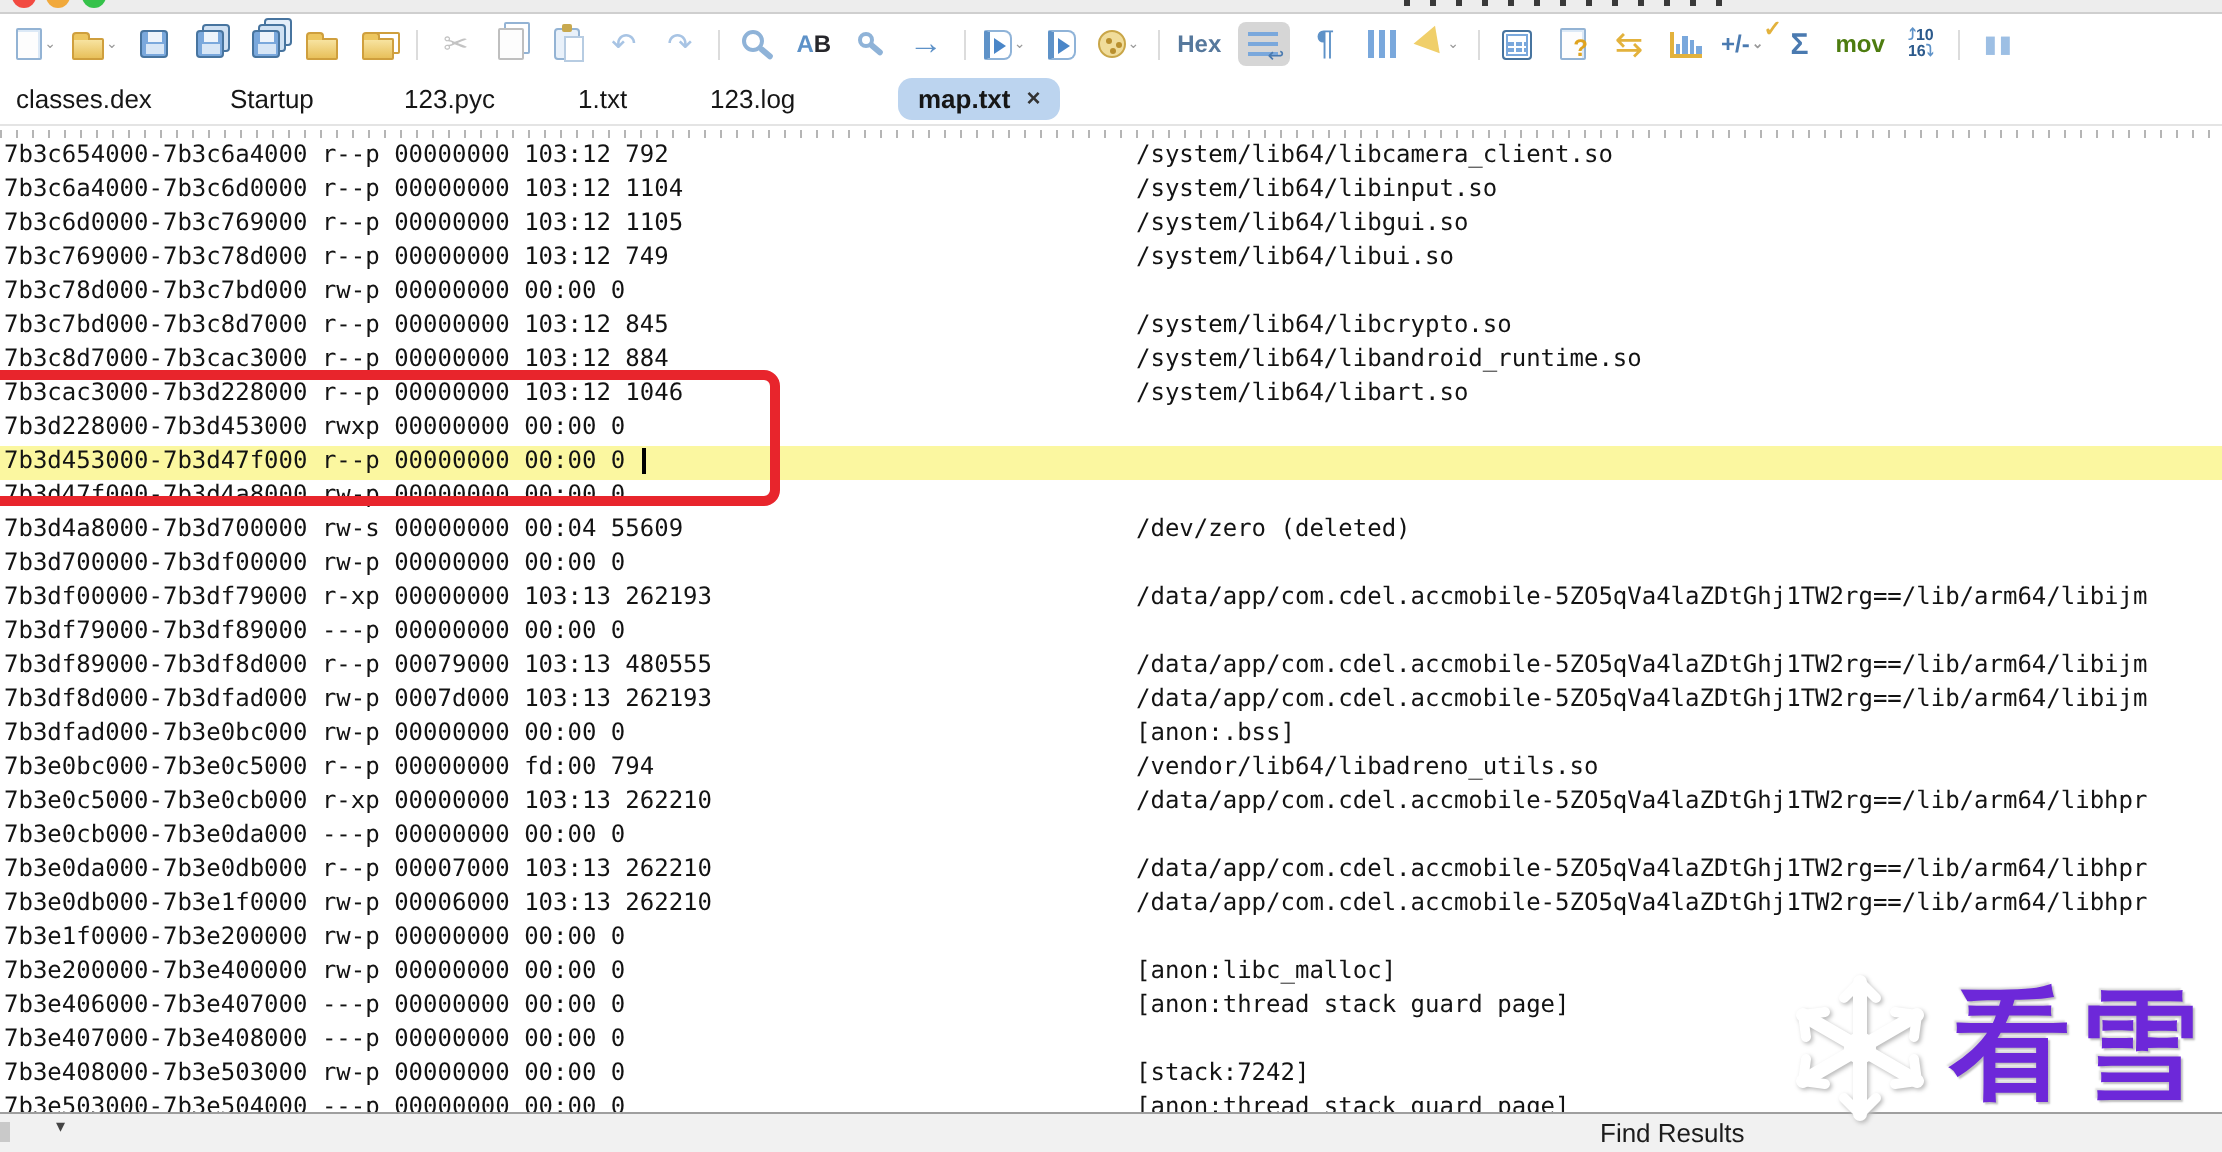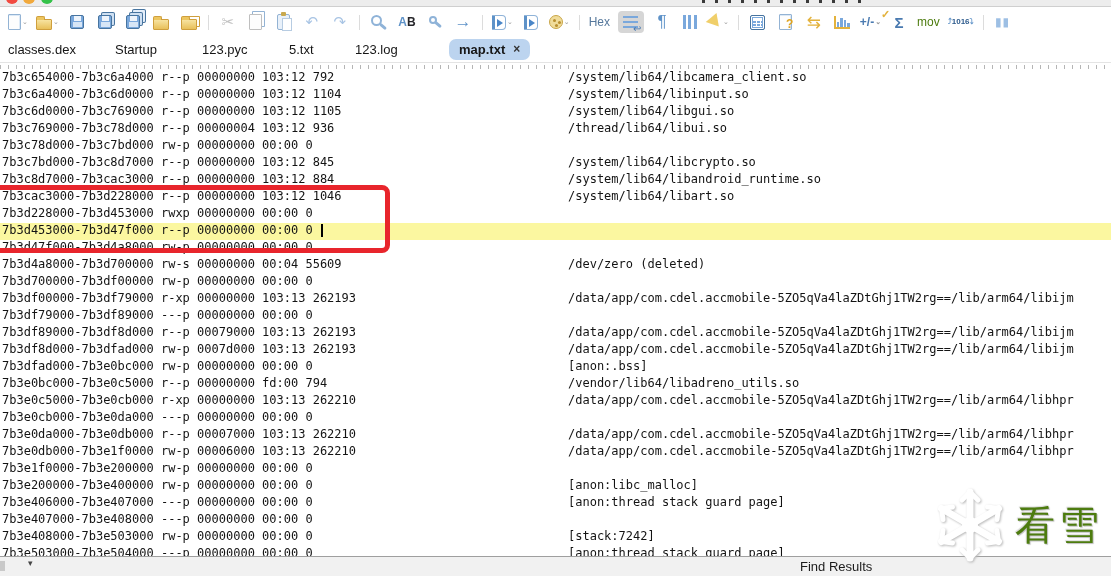--- a/index.html
+++ b/index.html
@@ -20,21 +20,21 @@
   
   .toolbar{position:absolute;left:0;top:8px;width:1111px;height:28px;background:#fff;
     display:flex;align-items:center;gap:8px;padding:0 8px;white-space:nowrap}
   .ti{display:inline-flex;align-items:center;justify-content:center;min-width:20px;height:22px;
     flex:none;position:relative;font-size:15px;color:#5e92c8}
   .ti.sel{background:#d6d6d6;border-radius:4px;min-width:26px}
   .sep{width:1px;height:15px;background:#dcdcdc;flex:none;margin:0 1px}
   .chev{font-size:7px;color:#9a9a9a;margin-left:1px}
   .glyph-gray{color:#c3c3c3}
   .glyph-pale{color:#a8c4e4}
-  .txtbtn{font-size:12px;color:#56789c;font-weight:normal}
+  .txtbtn{font-size:12px;color:#56789c;font-weight:bold}
   
   .i-doc{width:13px;height:16px;background:#fdfdfd;border:1px solid #93b3d4;border-radius:1px;
     position:relative;box-shadow:inset -2px 2px 0 -1px #dce9f6}
   .i-doc.gray{border-color:#bfbfbf;box-shadow:inset -2px 2px 0 -1px #e8e8e8}
   .i-doc.dbl{box-shadow:3px -3px 0 -1px #fff,3px -3px 0 0 #93b3d4}
   
   .i-folder{width:16px;height:11px;background:linear-gradient(180deg,#f7e3a0,#e8c05a);
     border:1px solid #cf9f3d;border-radius:1px;position:relative;margin-top:4px}
   .i-folder::before{content:"";position:absolute;top:-4px;left:-1px;width:7px;height:3px;
     background:#edc65f;border:1px solid #cf9f3d;border-bottom:none;border-radius:2px 2px 0 0}
@@ -79,21 +79,21 @@
   .i-hist i{display:block;width:3px;background:#7aa8dc}
   
   .i-book{width:14px;height:15px;background:#fff;border:1px solid #8fb3d8;border-radius:1px 4px 4px 1px;
     border-left:3px solid #5e92c8;position:relative}
   .i-book::after{content:"";position:absolute;right:2px;bottom:2px;width:0;height:0;
     border-top:4px solid transparent;border-bottom:4px solid transparent;border-left:6px solid #4a86c8}
   
   .i-cookie{width:14px;height:14px;border-radius:50%;background:#f0dc9a;border:1px solid #c9a648;position:relative}
   .i-cookie::after{content:"";position:absolute;left:3px;top:3px;width:3px;height:3px;border-radius:50%;
     background:#b98f2e;box-shadow:5px 2px 0 #b98f2e,2px 5px 0 #b98f2e}
-  .basec{display:flex;flex-direction:row;font-size:8px;line-height:8px;font-weight:bold;color:#2c5a8c}
+  .basec{display:flex;flex-direction:column;font-size:8px;line-height:8px;font-weight:bold;color:#2c5a8c}
   .basec .arr{color:#5e92c8}
   .sum{position:relative;font-weight:bold;font-size:15px;color:#4a7ab0}
   .sum .chk{position:absolute;left:-8px;top:-3px;color:#e3b23c;font-size:11px}
   .pm{font-size:12px;font-weight:bold;color:#4a7ab0}
   .pause{color:#9dbfe4;font-size:12px;letter-spacing:1px}
 
   
   .tabbar{position:absolute;left:0;top:36px;width:915px;height:26px;background:#fff;font-size:13px;color:#161616}
   .tab{position:absolute;top:3px;height:21px;line-height:21px;cursor:default}
   .tab.active{background:#bcd4ef;border-radius:7px;font-weight:bold;padding:0 10px;
@@ -114,21 +114,21 @@
   .lt{width:566px;flex:none;white-space:pre}
   .pa{flex:none;white-space:pre}
   .cursor{display:inline-block;width:2px;height:13px;background:#000;vertical-align:middle;margin-left:1px}
   .redbox{position:absolute;left:-8px;top:115px;width:398px;height:68px;
     border:5px solid #e8252c;border-radius:8px;pointer-events:none;z-index:5}
 
   
   .watermark{position:absolute;right:8px;bottom:12px;display:flex;align-items:center;gap:6px;z-index:9;
     pointer-events:none}
   .wm-flake{filter:drop-shadow(1px 1px 1px #b9b9b9)}
-  .wm-text{font-size:40px;font-weight:normal;color:#4d7c0f;letter-spacing:4px;
+  .wm-text{font-size:60px;font-weight:bold;color:#6d28d9;letter-spacing:4px;
     text-shadow:1px 1px 1px #bdbdbd,-1px -1px 1px #d9d9d9}
 
   
   .statusbar{position:absolute;left:0;top:556px;width:1111px;height:20px;background:#f1f1f1;
     border-top:1px solid #9f9f9f;font-size:13px;color:#1c1c1c}
   .sb-frag{position:absolute;left:0;top:4px;width:5px;height:10px;background:#c9c9c9}
   .sb-drop{position:absolute;left:28px;top:1px;font-size:9px;color:#444}
   .sb-find{position:absolute;left:800px;top:2px}
 </style>
 </head>
@@ -266,48 +266,48 @@
     <span class="sep"></span>
     <span class="ti pause">
         <span>▮▮</span>
       </span>
   </div>
 
   <div class="tabbar">
     <span class="tab" style="left:8px">classes.dex</span>
     <span class="tab" style="left:115px">Startup</span>
     <span class="tab" style="left:202px">123.pyc</span>
-    <span class="tab" style="left:289px">5.txt</span>
+    <span class="tab" style="left:289px">1.txt</span>
     <span class="tab" style="left:355px">123.log</span>
     <span class="tab active" style="left:449px">
       <span>map.txt</span>
       <span class="close">×</span>
     </span>
   </div>
 
   <div class="ruler"></div>
 
   <div class="editor">
     <div>
         <div class="ln"><span class="lt">7b3c654000-7b3c6a4000 r--p 00000000 103:12 792</span><span class="pa">/system/lib64/libcamera_client.so</span></div>
         <div class="ln"><span class="lt">7b3c6a4000-7b3c6d0000 r--p 00000000 103:12 1104</span><span class="pa">/system/lib64/libinput.so</span></div>
         <div class="ln"><span class="lt">7b3c6d0000-7b3c769000 r--p 00000000 103:12 1105</span><span class="pa">/system/lib64/libgui.so</span></div>
-        <div class="ln"><span class="lt">7b3c769000-7b3c78d000 r--p 00000004 103:12 936</span><span class="pa">/thread/lib64/libui.so</span></div>
+        <div class="ln"><span class="lt">7b3c769000-7b3c78d000 r--p 00000000 103:12 749</span><span class="pa">/system/lib64/libui.so</span></div>
         <div class="ln"><span class="lt">7b3c78d000-7b3c7bd000 rw-p 00000000 00:00 0</span><span class="pa"></span></div>
         <div class="ln"><span class="lt">7b3c7bd000-7b3c8d7000 r--p 00000000 103:12 845</span><span class="pa">/system/lib64/libcrypto.so</span></div>
         <div class="ln"><span class="lt">7b3c8d7000-7b3cac3000 r--p 00000000 103:12 884</span><span class="pa">/system/lib64/libandroid_runtime.so</span></div>
         <div class="ln"><span class="lt">7b3cac3000-7b3d228000 r--p 00000000 103:12 1046</span><span class="pa">/system/lib64/libart.so</span></div>
         <div class="ln"><span class="lt">7b3d228000-7b3d453000 rwxp 00000000 00:00 0</span><span class="pa"></span></div>
         <div class="ln hl"><span class="lt">7b3d453000-7b3d47f000 r--p 00000000 00:00 0 <span class="cursor"></span></span><span class="pa"></span></div>
         <div class="ln"><span class="lt">7b3d47f000-7b3d4a8000 rw-p 00000000 00:00 0</span><span class="pa"></span></div>
         <div class="ln"><span class="lt">7b3d4a8000-7b3d700000 rw-s 00000000 00:04 55609</span><span class="pa">/dev/zero (deleted)</span></div>
         <div class="ln"><span class="lt">7b3d700000-7b3df00000 rw-p 00000000 00:00 0</span><span class="pa"></span></div>
         <div class="ln"><span class="lt">7b3df00000-7b3df79000 r-xp 00000000 103:13 262193</span><span class="pa">/data/app/com.cdel.accmobile-5ZO5qVa4laZDtGhj1TW2rg==/lib/arm64/libijm</span></div>
         <div class="ln"><span class="lt">7b3df79000-7b3df89000 ---p 00000000 00:00 0</span><span class="pa"></span></div>
-        <div class="ln"><span class="lt">7b3df89000-7b3df8d000 r--p 00079000 103:13 262193</span><span class="pa">/data/app/com.cdel.accmobile-5ZO5qVa4laZDtGhj1TW2rg==/lib/arm64/libijm</span></div>
+        <div class="ln"><span class="lt">7b3df89000-7b3df8d000 r--p 00079000 103:13 480555</span><span class="pa">/data/app/com.cdel.accmobile-5ZO5qVa4laZDtGhj1TW2rg==/lib/arm64/libijm</span></div>
         <div class="ln"><span class="lt">7b3df8d000-7b3dfad000 rw-p 0007d000 103:13 262193</span><span class="pa">/data/app/com.cdel.accmobile-5ZO5qVa4laZDtGhj1TW2rg==/lib/arm64/libijm</span></div>
         <div class="ln"><span class="lt">7b3dfad000-7b3e0bc000 rw-p 00000000 00:00 0</span><span class="pa">[anon:.bss]</span></div>
         <div class="ln"><span class="lt">7b3e0bc000-7b3e0c5000 r--p 00000000 fd:00 794</span><span class="pa">/vendor/lib64/libadreno_utils.so</span></div>
         <div class="ln"><span class="lt">7b3e0c5000-7b3e0cb000 r-xp 00000000 103:13 262210</span><span class="pa">/data/app/com.cdel.accmobile-5ZO5qVa4laZDtGhj1TW2rg==/lib/arm64/libhpr</span></div>
         <div class="ln"><span class="lt">7b3e0cb000-7b3e0da000 ---p 00000000 00:00 0</span><span class="pa"></span></div>
         <div class="ln"><span class="lt">7b3e0da000-7b3e0db000 r--p 00007000 103:13 262210</span><span class="pa">/data/app/com.cdel.accmobile-5ZO5qVa4laZDtGhj1TW2rg==/lib/arm64/libhpr</span></div>
         <div class="ln"><span class="lt">7b3e0db000-7b3e1f0000 rw-p 00006000 103:13 262210</span><span class="pa">/data/app/com.cdel.accmobile-5ZO5qVa4laZDtGhj1TW2rg==/lib/arm64/libhpr</span></div>
         <div class="ln"><span class="lt">7b3e1f0000-7b3e200000 rw-p 00000000 00:00 0</span><span class="pa"></span></div>
         <div class="ln"><span class="lt">7b3e200000-7b3e400000 rw-p 00000000 00:00 0</span><span class="pa">[anon:libc_malloc]</span></div>
         <div class="ln"><span class="lt">7b3e406000-7b3e407000 ---p 00000000 00:00 0</span><span class="pa">[anon:thread stack guard page]</span></div>

